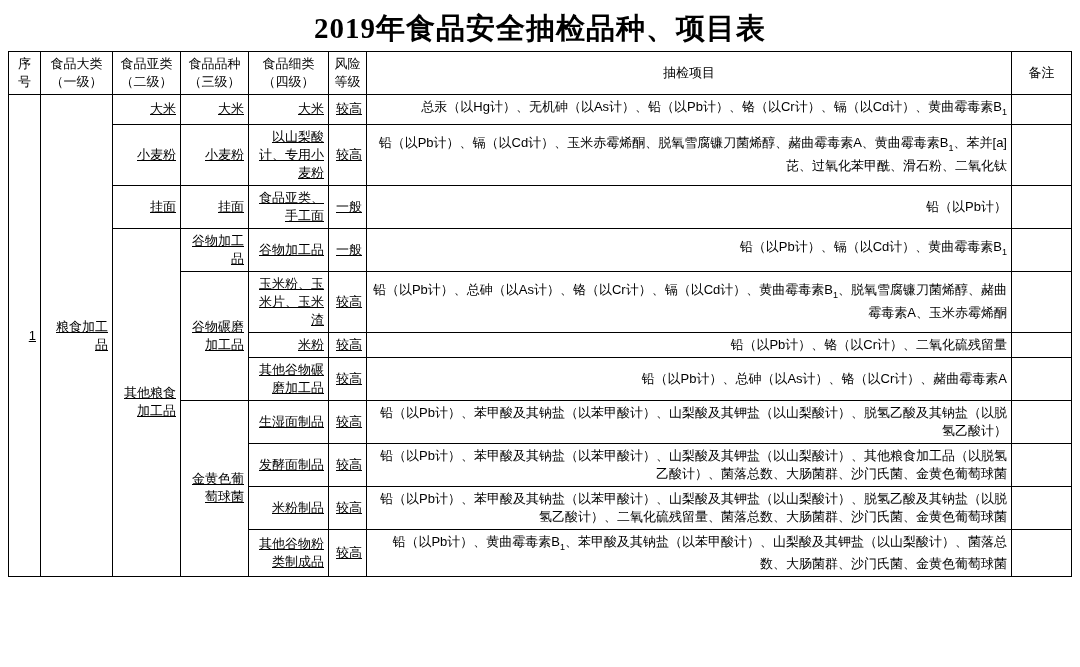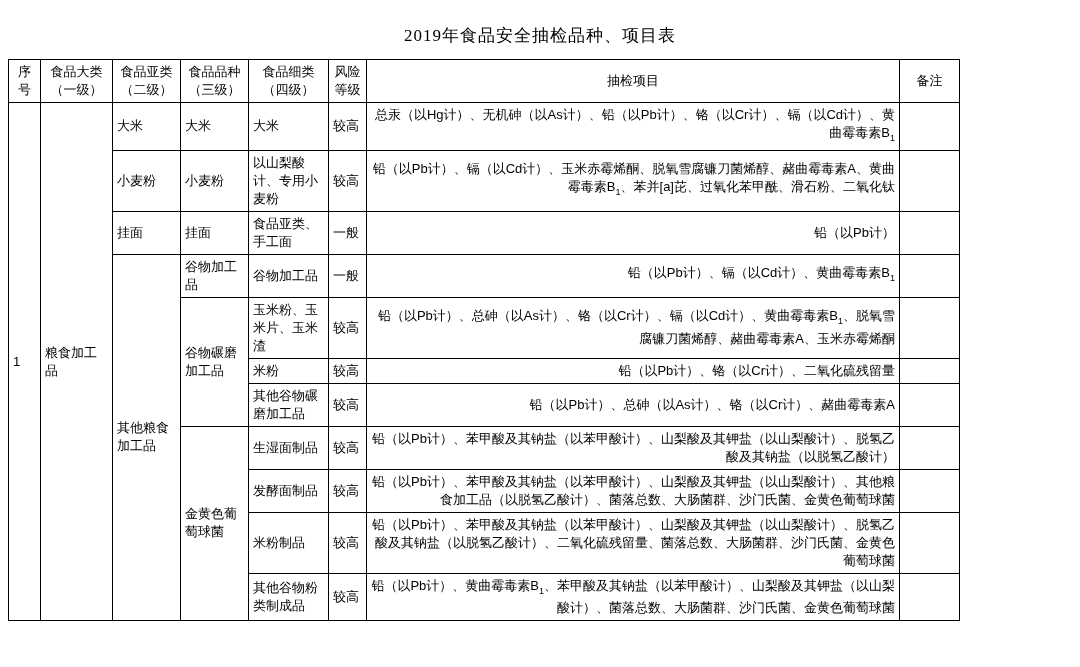--- a/index.html
+++ b/index.html
@@ -10,49 +10,50 @@
   body {
     width: 1080px;
     height: 667px;
     font-family: "Liberation Serif", "DejaVu Serif", serif;
     color: #000000;
     overflow: hidden;
   }
   #page-title {
     text-align: center;
     font-family: "Liberation Serif", "DejaVu Serif", serif;
-    font-weight: normal;
-    font-size: 17px;
+    font-weight: bold;
+    font-size: 29px;
     letter-spacing: 1px;
-    padding-top: 21px;
+    padding-top: 13px;
     padding-bottom: 8px;
     line-height: 30px;
   }
   table.main {
     border-collapse: collapse;
-    width: 952px;
+    width: 1064px;
     margin: 0 8px;
     table-layout: fixed;
   }
   table.main th,
   table.main td {
     border: 1px solid #000000;
     font-size: 13px;
     line-height: 18px;
     padding: 3px 4px;
     vertical-align: middle;
     font-family: "Liberation Sans", "DejaVu Sans", sans-serif;
   }
   table.main th {
     text-align: center;
     font-weight: normal;
     background: #ffffff;
   }
   td.ctr {
-    text-align: left;
+    text-align: right;
+    text-decoration: underline;
   }
   td.item {
     text-align: right;
     line-height: 19px;
   }
   .colw-seq { width: 32px; }
   .colw-l1 { width: 72px; }
   .colw-l2 { width: 68px; }
   .colw-l3 { width: 68px; }
   .colw-l4 { width: 80px; }

